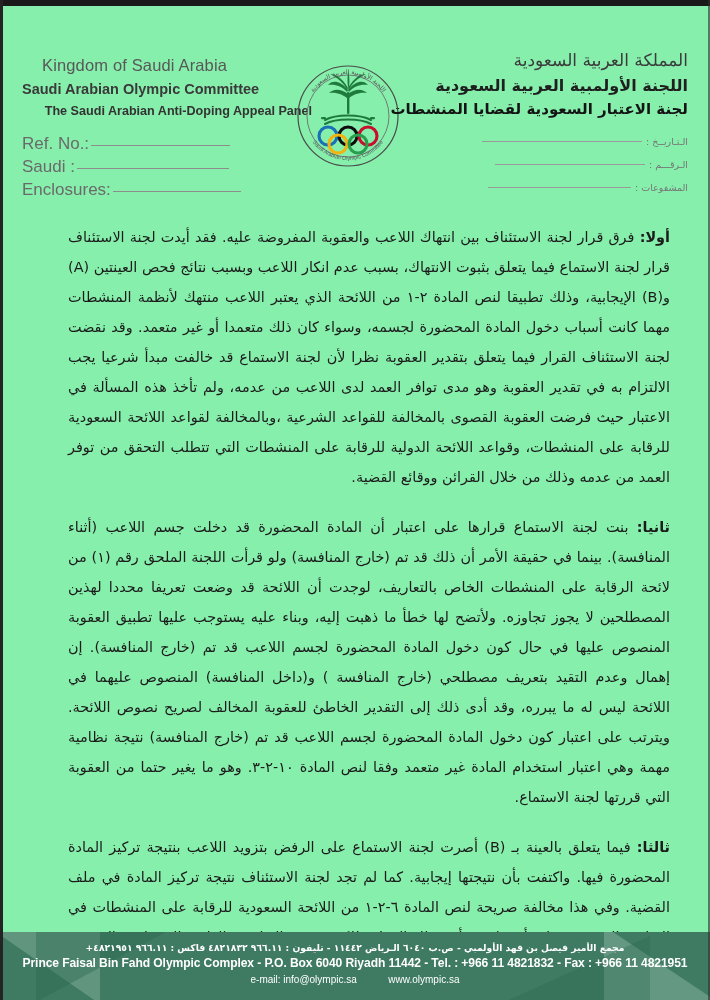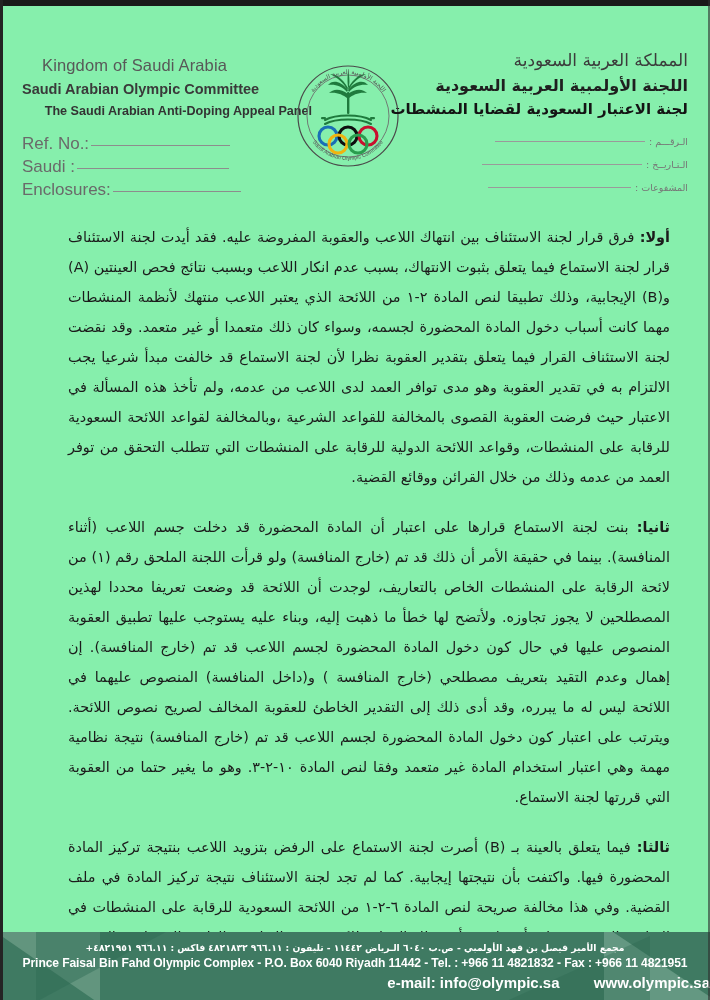--- a/index.html
+++ b/index.html
@@ -270,24 +270,23 @@
   }
   .footer .f-en {
     font-family: "Liberation Sans", "DejaVu Sans", sans-serif;
     font-size: 12.1px;
     font-weight: bold;
     letter-spacing: -.1px;
     padding-top: 3px;
   }
   .footer .f-contact {
     font-family: "Liberation Sans", "DejaVu Sans", sans-serif;
-    font-size: 15px;
-    font-weight: bold;
+    font-size: 10px;
+    font-weight: normal;
     padding-top: 4px;
-    text-align: right;
   }
   .footer .f-contact .gap { display: inline-block; width: 26px; }
 </style>
 </head>
 <body>
 
 <div class="page">
 
   <div class="edge-top"></div>
   <div class="edge-left"></div>
@@ -363,26 +362,26 @@
       </svg>
     </div>
 
     <div class="lh-ar">
       <div class="a1">المملكة العربية السعودية</div>
       <div class="a2">اللجنة الأولمبية العربية السعودية</div>
       <div class="a3">لجنة الاعتبار السعودية لقضايا المنشطات</div>
     </div>
 
     <div class="fields-ar">
+      <div class="field-row r2">
+        <span class="fl">الـتـاريــخ :</span>
+        <span class="rule"></span>
+      </div>
       <div class="field-row r1">
         <span class="fl">الـرقـــم :</span>
-        <span class="rule"></span>
-      </div>
-      <div class="field-row r2">
-        <span class="fl">الـتـاريــخ :</span>
         <span class="rule"></span>
       </div>
       <div class="field-row r3">
         <span class="fl">المشفوعات :</span>
         <span class="rule"></span>
       </div>
     </div>
   </div>
 
   <div class="body-text">

